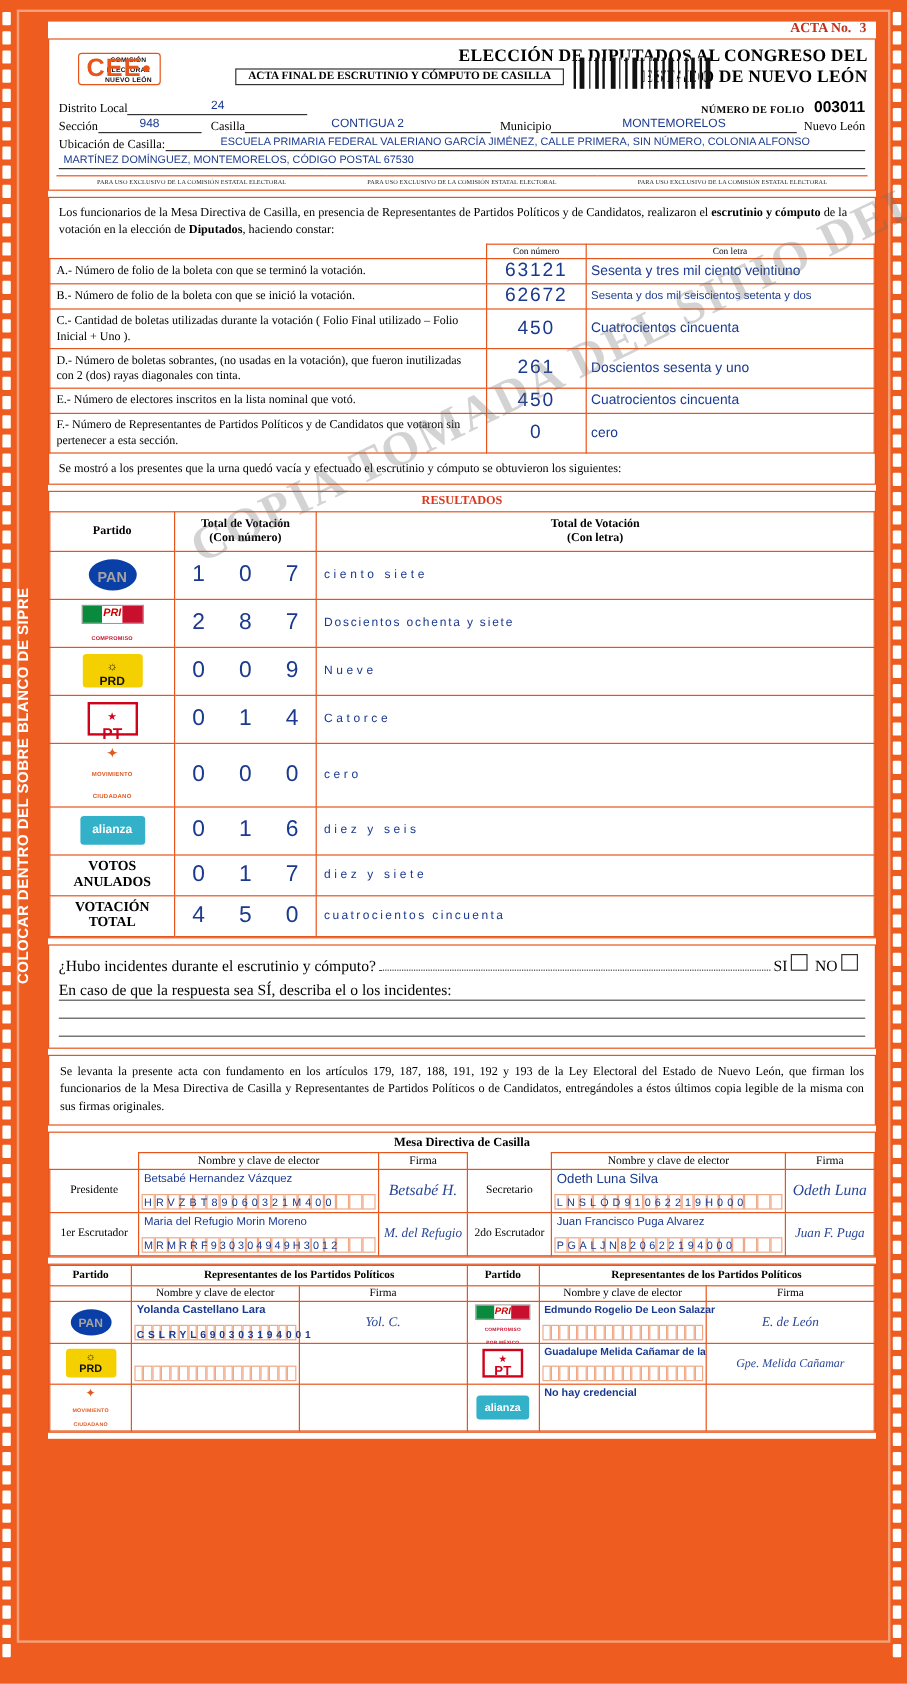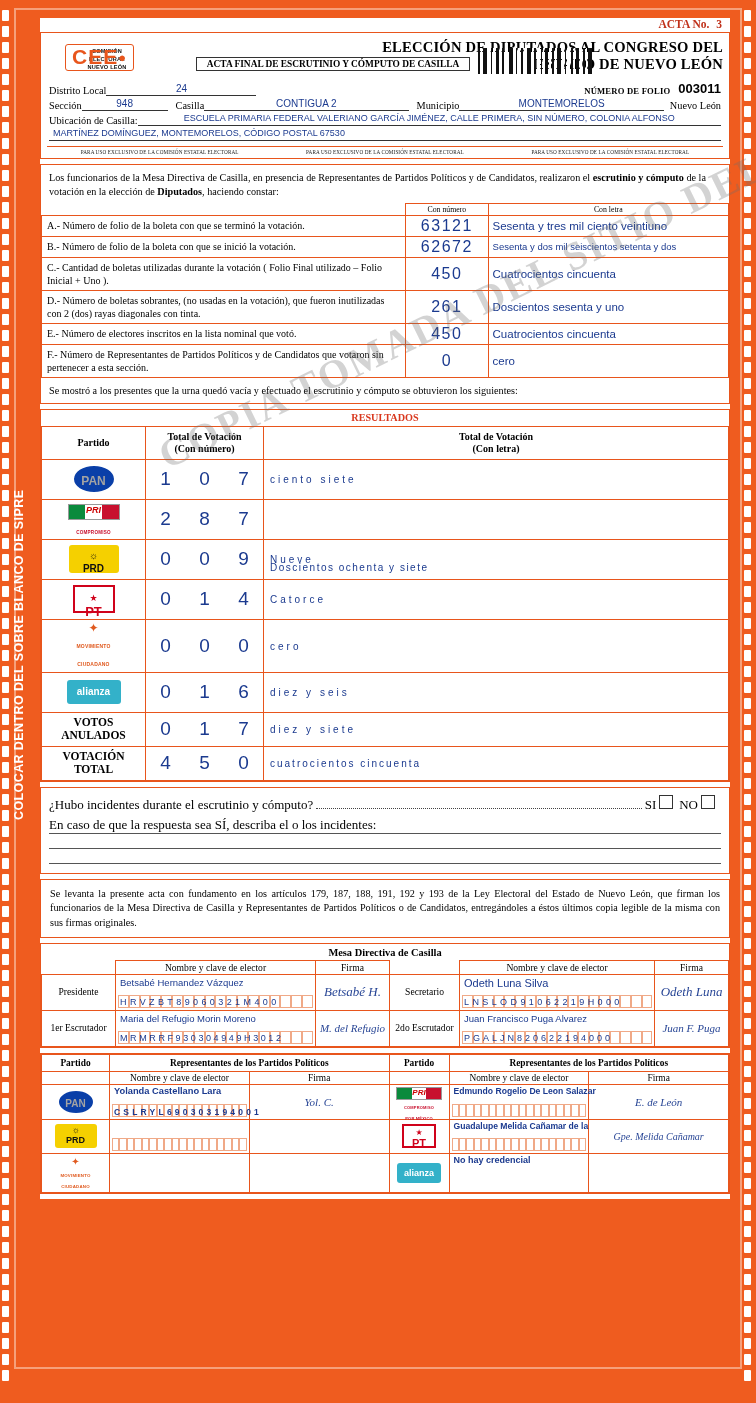--- a/index.html
+++ b/index.html
@@ -714,21 +714,21 @@
                   <span></span>
                   <span></span>
                   <span></span>
                   <span></span>
                   <span></span>
                   <span></span>
                   <span></span>
                   <span></span>
                   <span></span>
                 </div>
-            <div class="script" style="letter-spacing:1.5px;margin-top:48px;">Doscientos ochenta y siete</div>
+            <div class="script" style="letter-spacing:1.5px;">Doscientos ochenta y siete</div>
           </td>
         </tr>
 
         <tr>
           <td class="cell-party">
             <span class="emb emb-prd">
               <span class="sun">☼</span>
               <span class="nm" style="display:block;">PRD</span>
             </span>
           </td>

